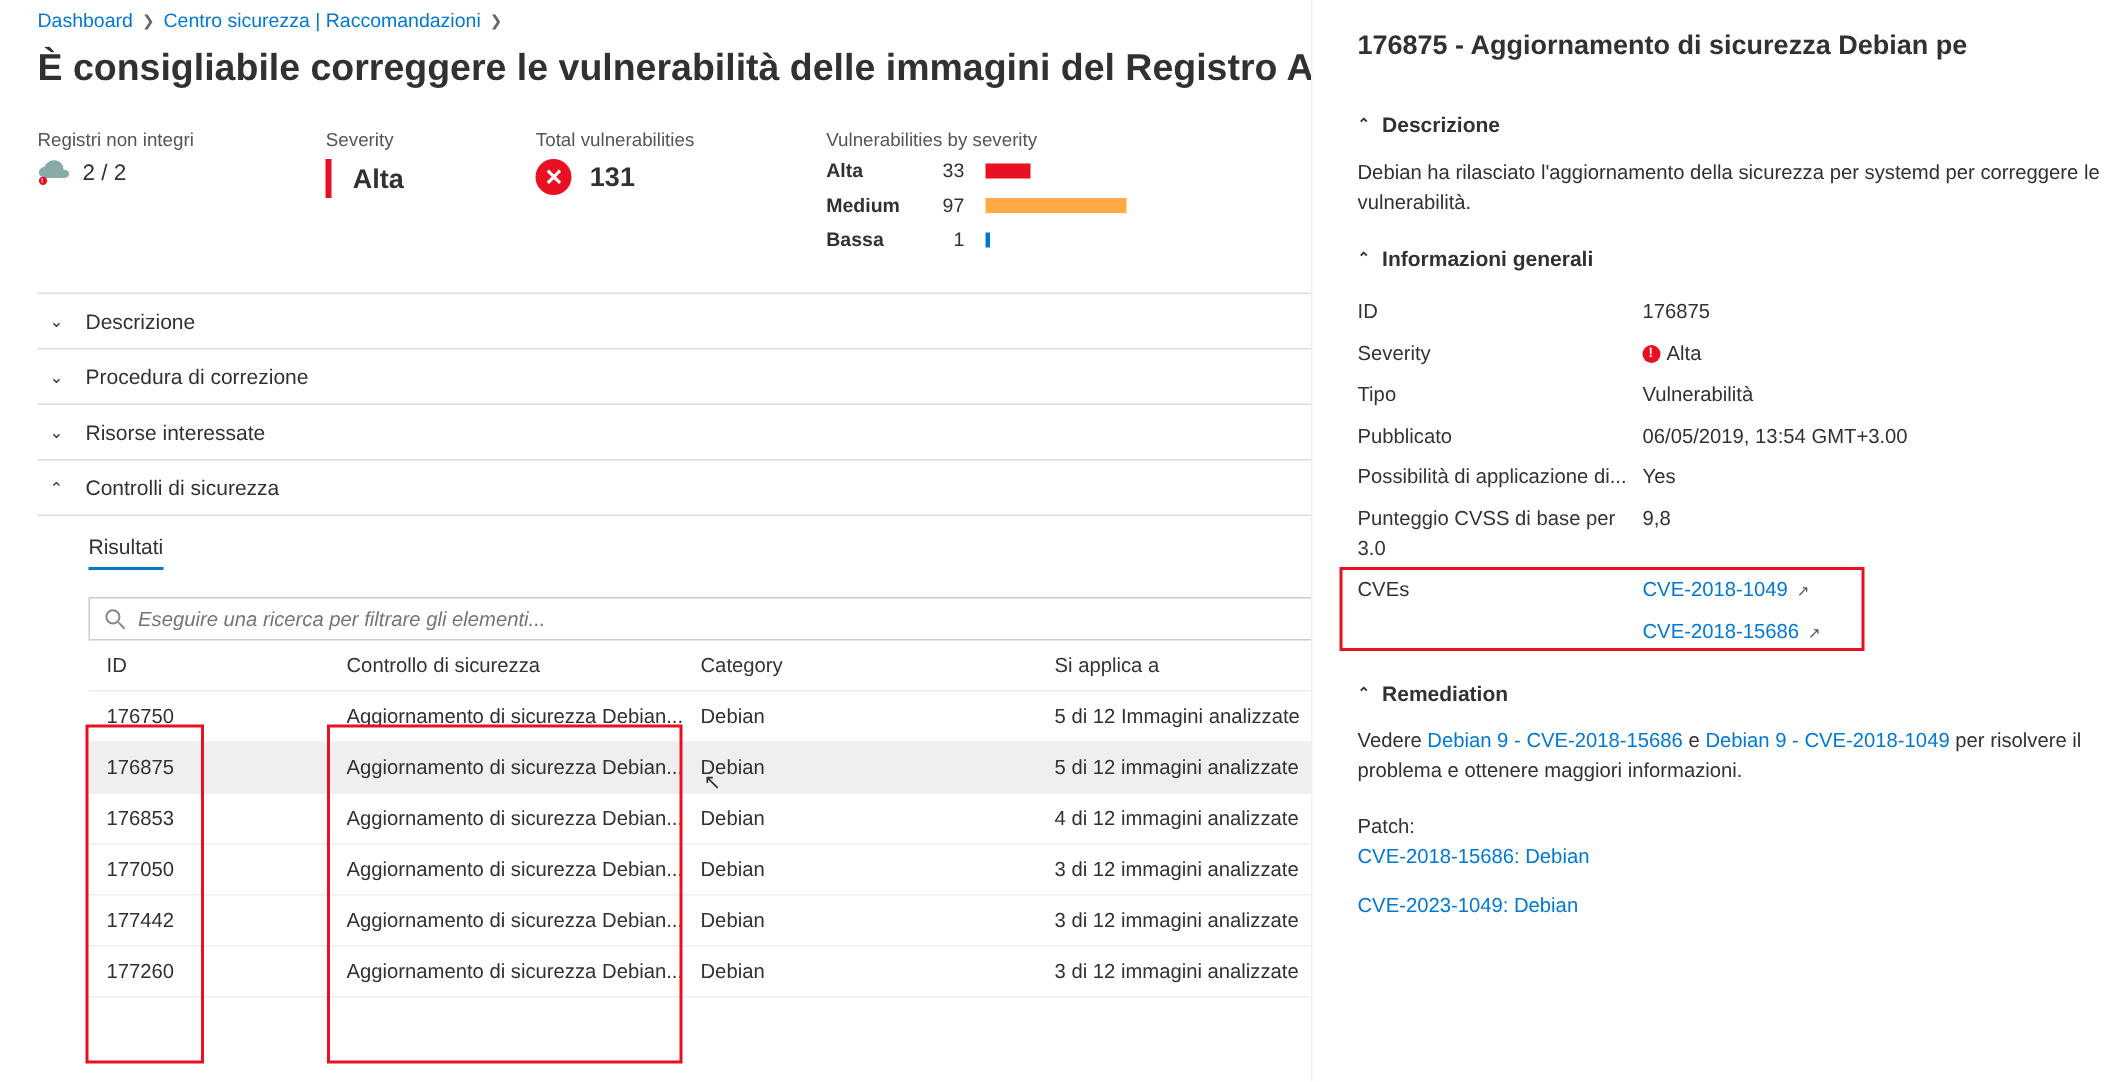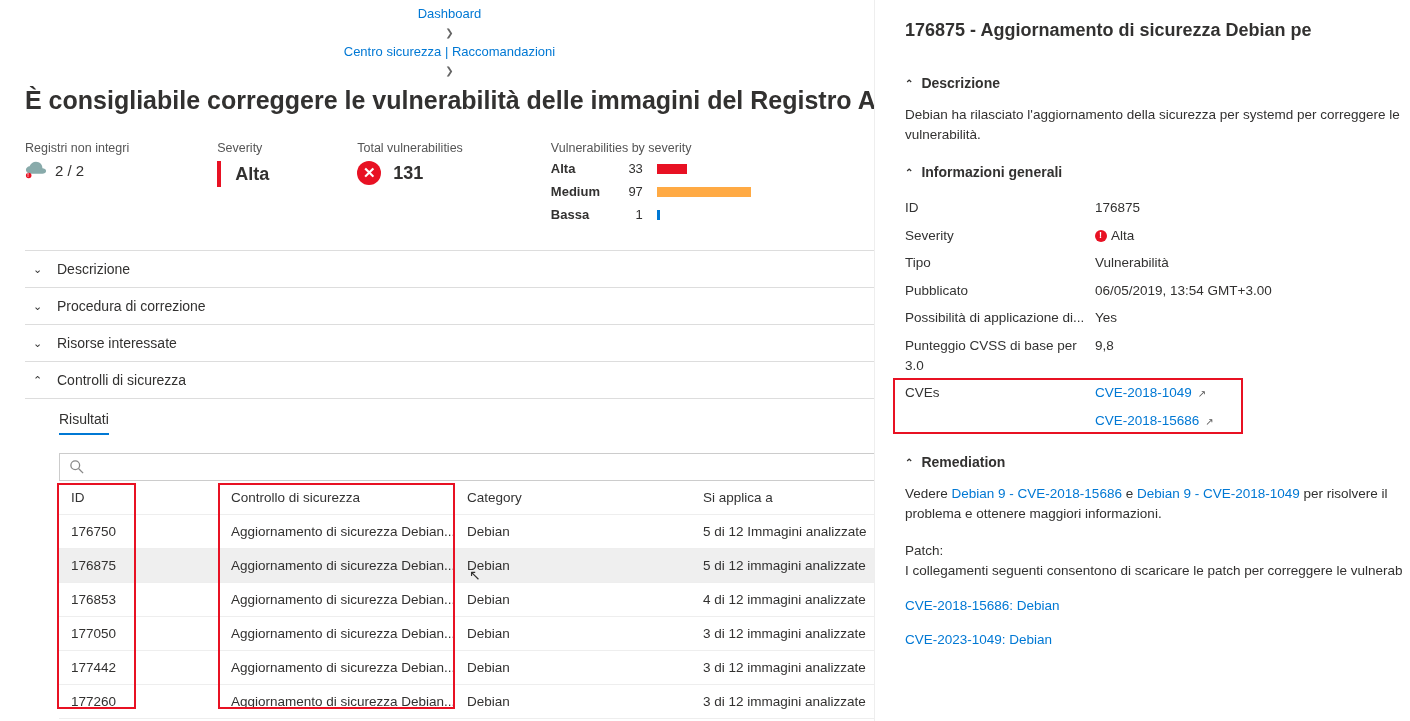--- a/index.html
+++ b/index.html
@@ -1,20 +1,20 @@
 <!DOCTYPE html>
 <html><head>
 <meta charset="utf-8">
 <style>
   * { box-sizing: border-box; margin: 0; padding: 0; font-family: 'Segoe UI', Arial, sans-serif; }
   body { display: flex; width: 1410px; height: 721px; overflow: hidden; background: #fff; color: #323130; }
   .main { flex: 0 0 875px; padding: 0 0 0 25px; border-right: 1px solid #eee; overflow: hidden; }
   .detail { flex: 1; padding: 12px 0 0 30px; overflow: hidden; }
 
-  .breadcrumb { font-size: 13px; padding: 6px 0 10px 0; display: flex; align-items: center; gap: 6px; flex-direction: column; }
+  .breadcrumb { font-size: 13px; padding: 6px 0 10px 0; display: flex; align-items: center; gap: 6px; }
   .breadcrumb a { color: #0078d4; text-decoration: none; }
   .breadcrumb .sep { color: #666; font-size: 10px; }
 
   h1.title { font-size: 25px; font-weight: 600; margin-bottom: 26px; white-space: nowrap; overflow: hidden; }
 
   .stats { display: flex; gap: 88px; margin-bottom: 20px; }
   .stat-block .label { font-size: 12.5px; color: #555; margin-bottom: 6px; }
   .stat-row { display: flex; align-items: center; gap: 8px; }
   .cloud-icon { width: 22px; height: 18px; position: relative; }
   .cloud-icon svg { width: 22px; height: 18px; }
@@ -156,20 +156,21 @@
 
   <div class="tab-header">
     <span>Risultati</span>
   </div>
 
   <div class="search">
     <svg viewBox="0 0 16 16">
         <circle cx="6" cy="6" r="5" stroke="#888" stroke-width="1.5" fill="none"></circle>
         <line x1="10" y1="10" x2="15" y2="15" stroke="#888" stroke-width="1.5"></line>
       </svg>
+    <input type="text" placeholder="Eseguire una ricerca per filtrare gli elementi..." style="">
   </div>
 
   <div class="table">
     <div class="thead">
       <div class="cell">ID</div>
       <div class="cell">Controllo di sicurezza</div>
       <div class="cell">Category</div>
       <div class="cell">Si applica a</div>
     </div>
     <div class="trow">
@@ -269,21 +270,20 @@
 
   <div class="det-section">
     <div class="det-head">
       <span class="chev">⌃</span>
       <span>Remediation</span>
     </div>
     <div class="det-body">
       <span>Vedere </span><a href="#" class="link">Debian 9 - CVE-2018-15686</a><span> e </span><a href="#" class="link">Debian 9 - CVE-2018-1049</a><span> per risolvere il problema e ottenere maggiori informazioni.</span>
       <div style="height:18px"></div>
       <div>Patch:</div>
-      <div style="margin-bottom:16px;">I collegamenti seguenti consentono di scaricare le patch per correggere le vulnerab</div>
       <div><a href="#" class="link">CVE-2018-15686: Debian</a></div>
       <div style="height:14px"></div>
       <div><a href="#" class="link">CVE-2023-1049: Debian</a></div>
     </div>
   </div>
 
   <div class="det-hl" style="left:18px; top:378px; width:350px; height:56px;"></div>
 </div>
 
 </body></html>

